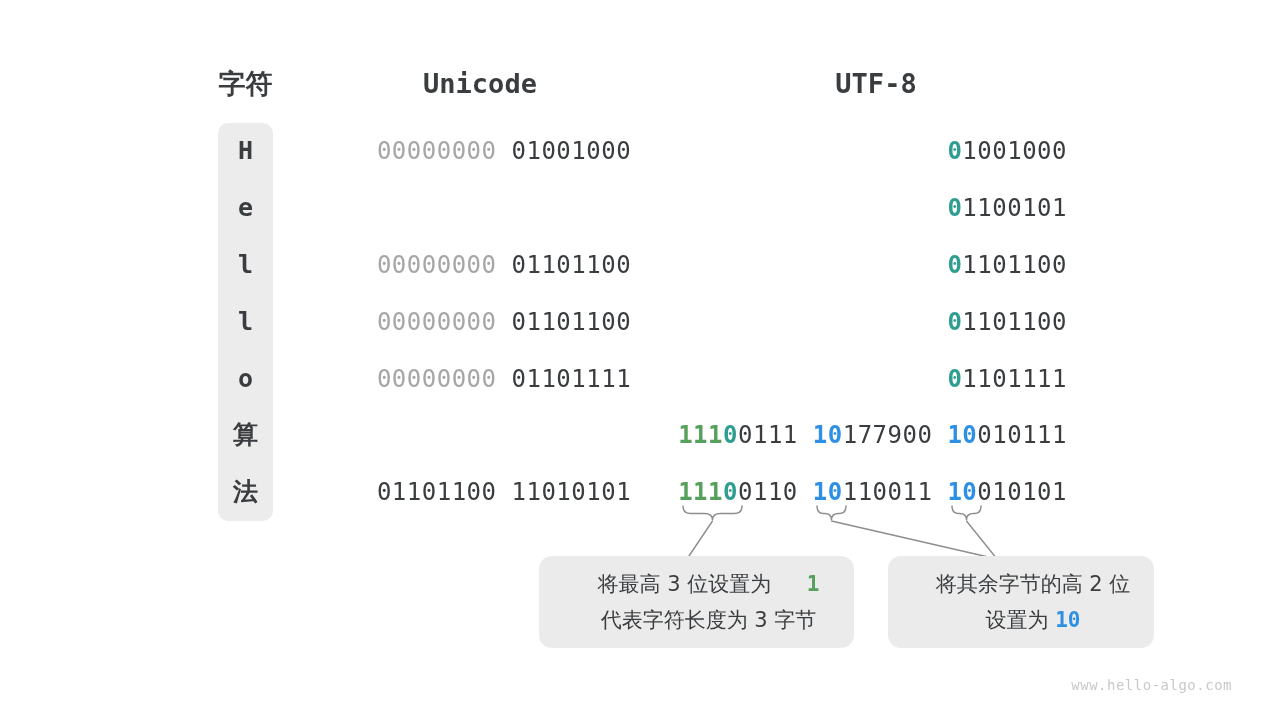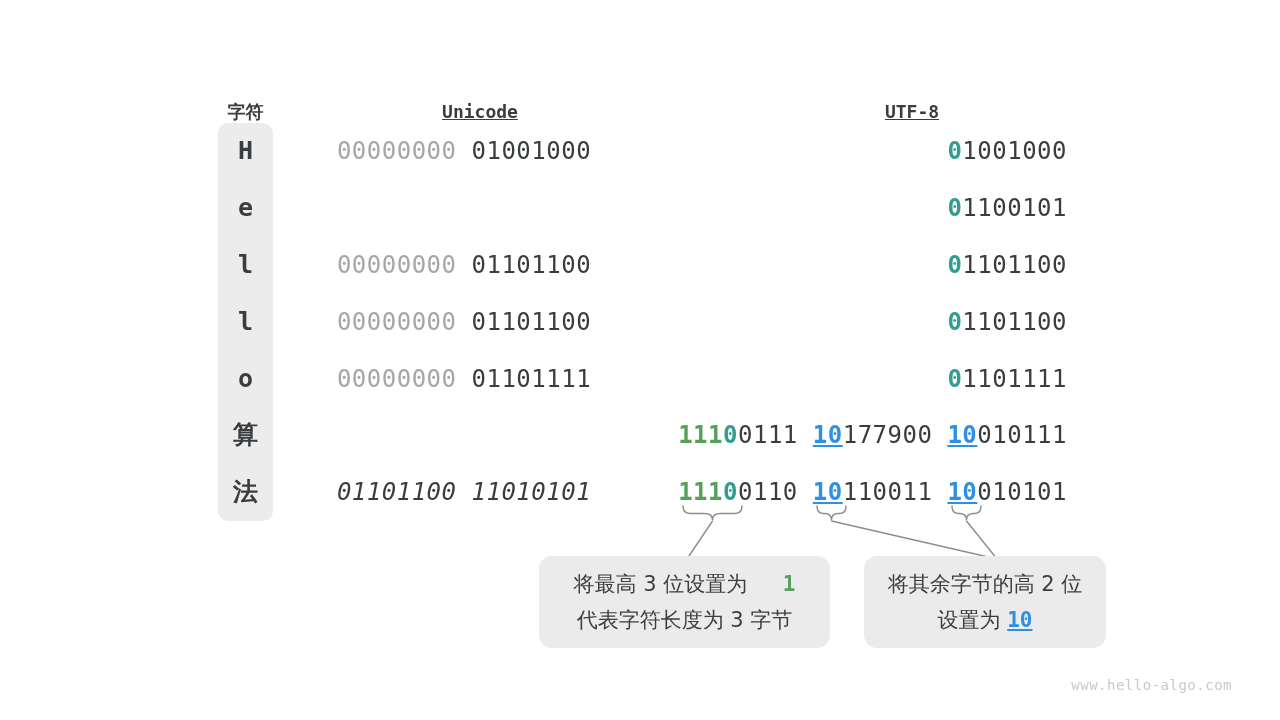--- a/index.html
+++ b/index.html
@@ -9,77 +9,77 @@
   }
   html,body{margin:0;padding:0;background:#fff;}
   #stage{
     position:relative;width:1280px;height:720px;background:#ffffff;
     overflow:hidden;font-family:"DejaVu Sans","Liberation Sans",sans-serif;
   }
   .mono{font-family:"DejaVu Sans Mono","Liberation Mono",monospace;}
   
   .hdr{
     position:absolute;top:68px;height:32px;line-height:32px;
-    font-weight:bold;font-size:18px;color:var(--dark);white-space:pre;margin-top:28px;
+    font-weight:bold;font-size:27px;color:var(--dark);white-space:pre;
   }
-  .hdr.center{transform:translateX(-50%);text-decoration:underline;}
+  .hdr.center{transform:translateX(-50%);}
   
   .char-col{
     position:absolute;left:218px;top:123px;width:55px;height:398px;
     background:var(--panel);border-radius:10px;
   }
   .cell{
     position:absolute;height:32px;line-height:32px;white-space:pre;
     font-size:24px;color:var(--dark);
   }
   .cell.char{
     left:218px;width:55px;text-align:center;font-weight:bold;font-size:25px;
     font-family:"DejaVu Sans Mono","Liberation Mono",monospace;
   }
   .cell.uni{
-    left:464px;transform:translateX(-50%);
+    left:504px;transform:translateX(-50%);
     font-family:"DejaVu Sans Mono","Liberation Mono",monospace;
     letter-spacing:0.5px;
   }
   .cell.utf{
     right:213px;text-align:right;
     font-family:"DejaVu Sans Mono","Liberation Mono",monospace;
     letter-spacing:0.5px;
   }
   .gray{color:var(--gray);}
   .dark{color:var(--dark);}
   .green{color:var(--green);font-weight:bold;margin-left:29px;}
   .teal{color:var(--teal);font-weight:bold;}
-  .blue{color:var(--blue);font-weight:bold;text-decoration:underline;}
+  .blue{color:var(--blue);font-weight:bold;}
   .gap{margin-left:15px;}
   
   .callout{
     position:absolute;top:556px;height:92px;background:#ebebeb;
     border-radius:13px;color:var(--dark);font-size:21px;
     display:flex;flex-direction:column;justify-content:center;
-    align-items:center;line-height:36px;white-space:pre;
+    align-items:center;line-height:36px;white-space:pre;padding-left:24px;
   }
   .callout .num{font-family:"DejaVu Sans Mono","Liberation Mono",monospace;font-size:21px;}
   #callout-left{left:539px;width:291px;}
-  #callout-right{left:864px;width:242px;}
+  #callout-right{left:888px;width:242px;}
   .callout-line{display:block;text-align:center;}
   svg.overlay{position:absolute;left:0;top:0;pointer-events:none;}
   .watermark{
     position:absolute;right:48px;top:677px;font-size:14px;
     color:var(--watermark);letter-spacing:0.5px;
   }
 </style>
 </head>
 <body>
 
 <div id="stage">
 
   <div class="hdr" style="left:218px;width:55px;text-align:center;">字符</div>
   <div class="hdr center mono" style="left:480px;">Unicode</div>
-  <div class="hdr center mono" style="left:912px;text-align:right;">UTF-8</div>
+  <div class="hdr center mono" style="left:876px;text-align:right;">UTF-8</div>
 
   <div class="char-col"></div>
 
   <div class="cell char" style="top:135px;">H</div>
   <div class="cell uni" style="top:135px;"><span class="gray">00000000</span><span class="dark gap">01001000</span></div>
   <div class="cell utf" style="top:135px;"><span class="teal">0</span><span class="dark">1001000</span></div>
 
   <div class="cell char" style="top:192px;">e</div>
   <div class="cell utf" style="top:192px;"><span class="teal">0</span><span class="dark">1100101</span></div>
 
@@ -92,21 +92,21 @@
   <div class="cell utf" style="top:306px;"><span class="teal">0</span><span class="dark">1101100</span></div>
 
   <div class="cell char" style="top:363px;">o</div>
   <div class="cell uni" style="top:363px;"><span class="gray">00000000</span><span class="dark gap">01101111</span></div>
   <div class="cell utf" style="top:363px;"><span class="teal">0</span><span class="dark">1101111</span></div>
 
   <div class="cell char" style="top:419px;font-family:'DejaVu Sans','Liberation Sans',sans-serif;">算</div>
   <div class="cell utf" style="top:419px;"><span class="green">111</span><span class="teal">0</span><span class="dark">0111</span><span class="blue gap">10</span><span class="dark">177900</span><span class="blue gap">10</span><span class="dark">010111</span></div>
 
   <div class="cell char" style="top:476px;font-family:'DejaVu Sans','Liberation Sans',sans-serif;">法</div>
-  <div class="cell uni" style="top:476px;font-style:italic;"><span class="dark">01101100</span><span class="dark gap">11010101</span></div>
+  <div class="cell uni" style="top:476px;"><span class="dark">01101100</span><span class="dark gap">11010101</span></div>
   <div class="cell utf" style="top:476px;text-align:center;"><span class="green">111</span><span class="teal">0</span><span class="dark">0110</span><span class="blue gap">10</span><span class="dark">110011</span><span class="blue gap">10</span><span class="dark">010101</span></div>
 
   <svg class="overlay" width="1280" height="720" viewBox="0 0 1280 720">
     <g fill="none" stroke="#8d8d8d" stroke-width="1.4" stroke-linecap="round">
 
       <path d="M683,506 C683,511.5 685.5,513.5 690.5,513.5 L704.5,513.5 C709.5,513.5 712.5,515.5 712.5,520 C712.5,515.5 715.5,513.5 720.5,513.5 L734.5,513.5 C739.5,513.5 742,511.5 742,506"></path>
 
       <path d="M817,506 C817,511 819,513.5 823.5,513.5 L824.5,513.5 C828.5,513.5 831.5,515.5 831.5,520 C831.5,515.5 834.5,513.5 838.5,513.5 L839.5,513.5 C844,513.5 846,511 846,506"></path>
 
       <path d="M952,506 C952,511 954,513.5 958.5,513.5 L959.5,513.5 C963.5,513.5 966.5,515.5 966.5,520 C966.5,515.5 969.5,513.5 973.5,513.5 L974.5,513.5 C979,513.5 981,511 981,506"></path>

